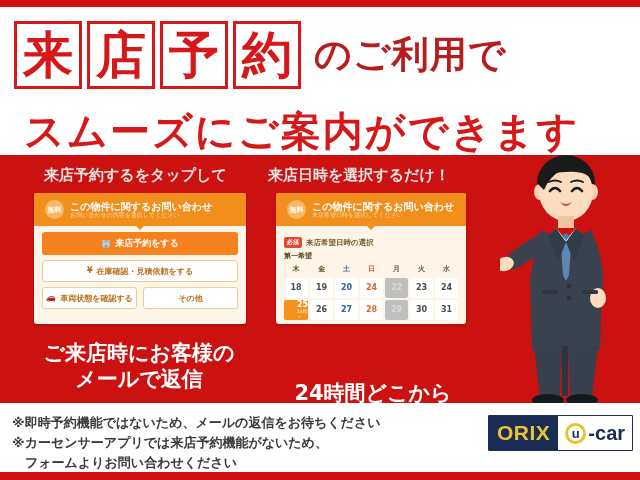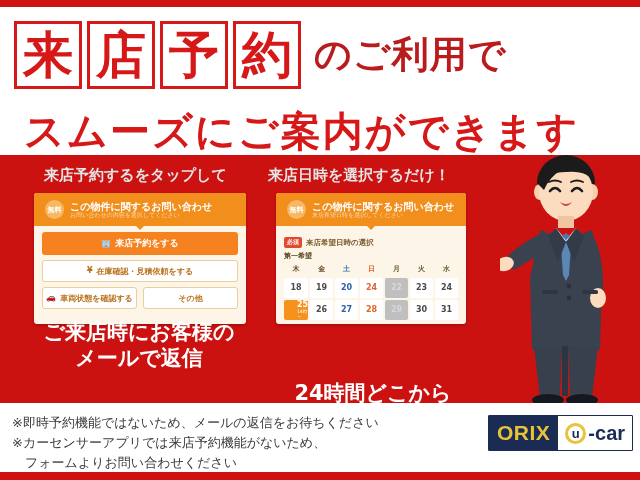--- a/index.html
+++ b/index.html
@@ -126,31 +126,31 @@
   .day.disabled{background:#bfbfbf;color:#d8d8d8;}
   .day.selected{background:#f5921e;color:#fff;padding-left:13px;}
   .day .dsub{font-size:4.5px;font-weight:normal;margin-top:1px;}
 
   
   .caption{
     position:absolute;color:#fff;font-weight:bold;font-size:21px;text-align:center;
     line-height:1.25;white-space:nowrap;
     font-family:"DejaVu Sans","Liberation Sans",sans-serif;
   }
-  .caption.left{left:10px;top:164px;width:258px;}
+  .caption.left{left:10px;top:185px;width:258px;}
   .caption.right{left:268px;top:177px;width:210px;margin-top:48px;}
 
   
   .footer{position:absolute;left:0;top:403px;width:640px;height:69px;background:#fff;}
   .notes{
     position:absolute;left:12px;top:10px;width:450px;color:#3a3a3a;font-size:13px;
     line-height:1.52;
     font-family:"DejaVu Sans","Liberation Sans",sans-serif;
   }
-  .notes div{white-space:nowrap;}
+  .notes div{white-space:nowrap;font-weight:bold;}
   .notes div.indent{padding-left:13px;}
 
   
   .logo{
     position:absolute;left:488px;top:12px;height:34px;
     display:flex;align-items:stretch;border:1px solid #1b2c54;
     background:#1b2c54;border-radius:1px;overflow:hidden;
   }
   .logo-orix{
     display:flex;align-items:center;padding:0 8px;background:#1b2c54;

